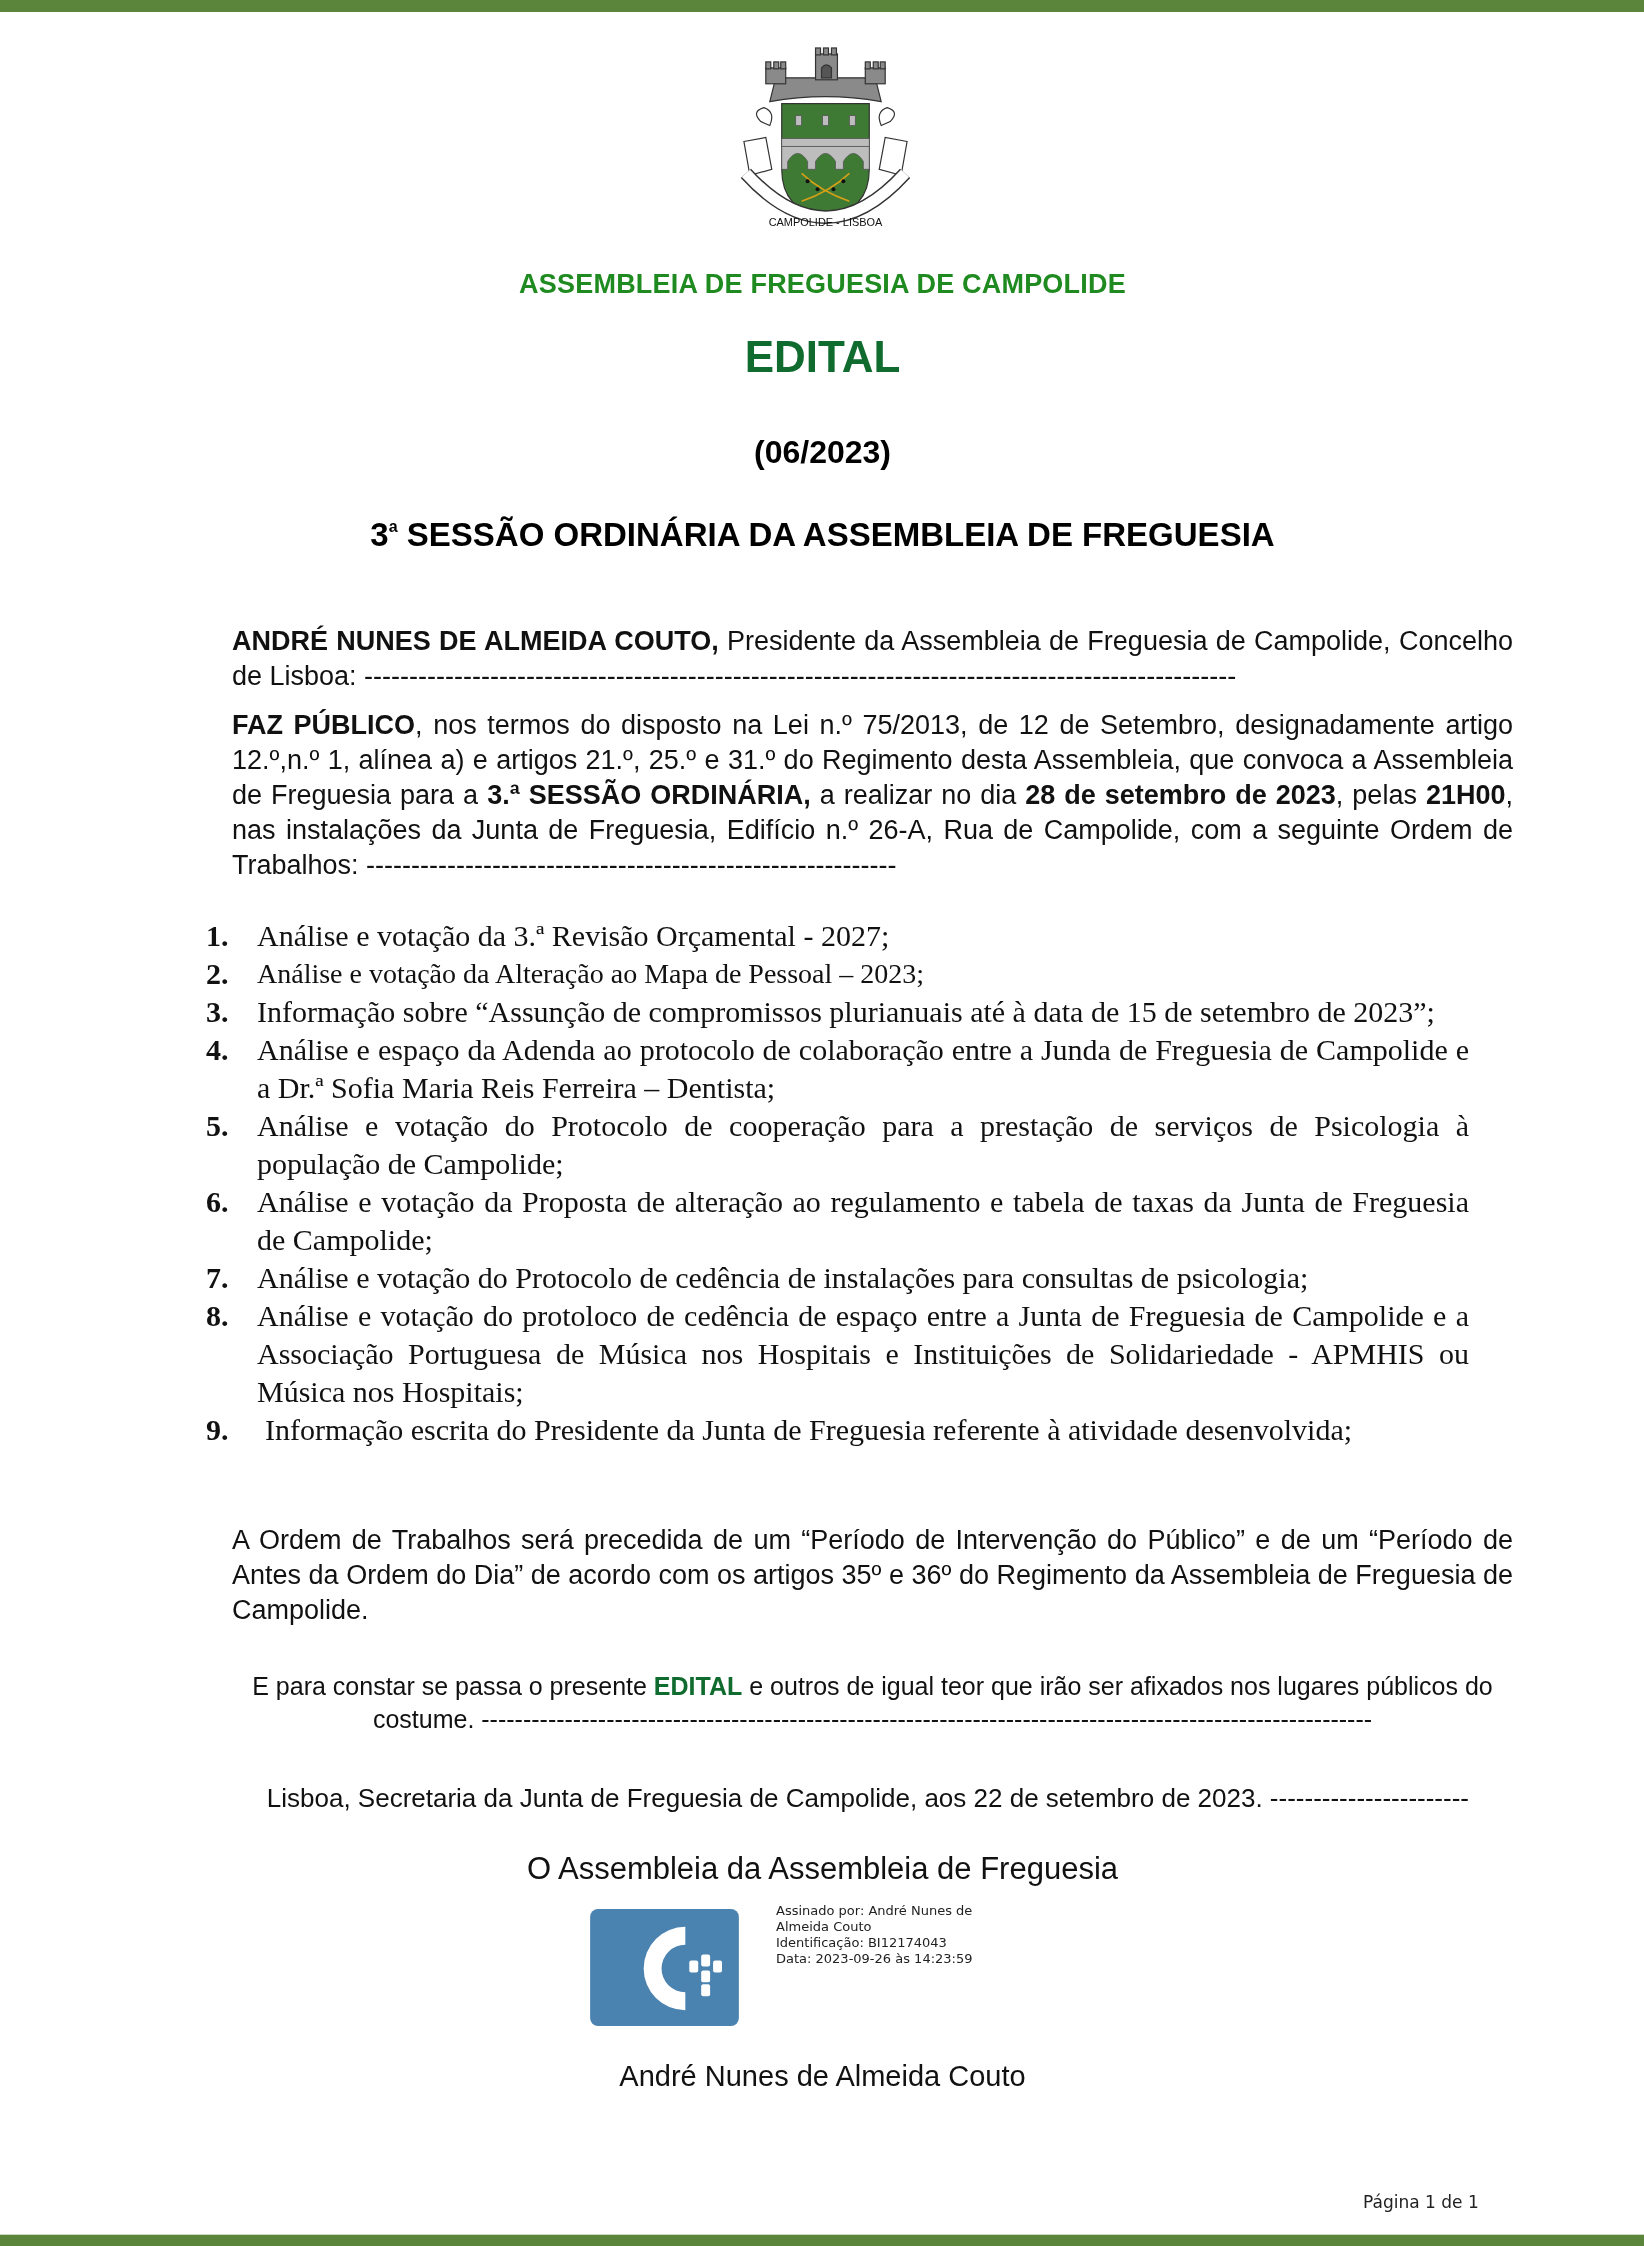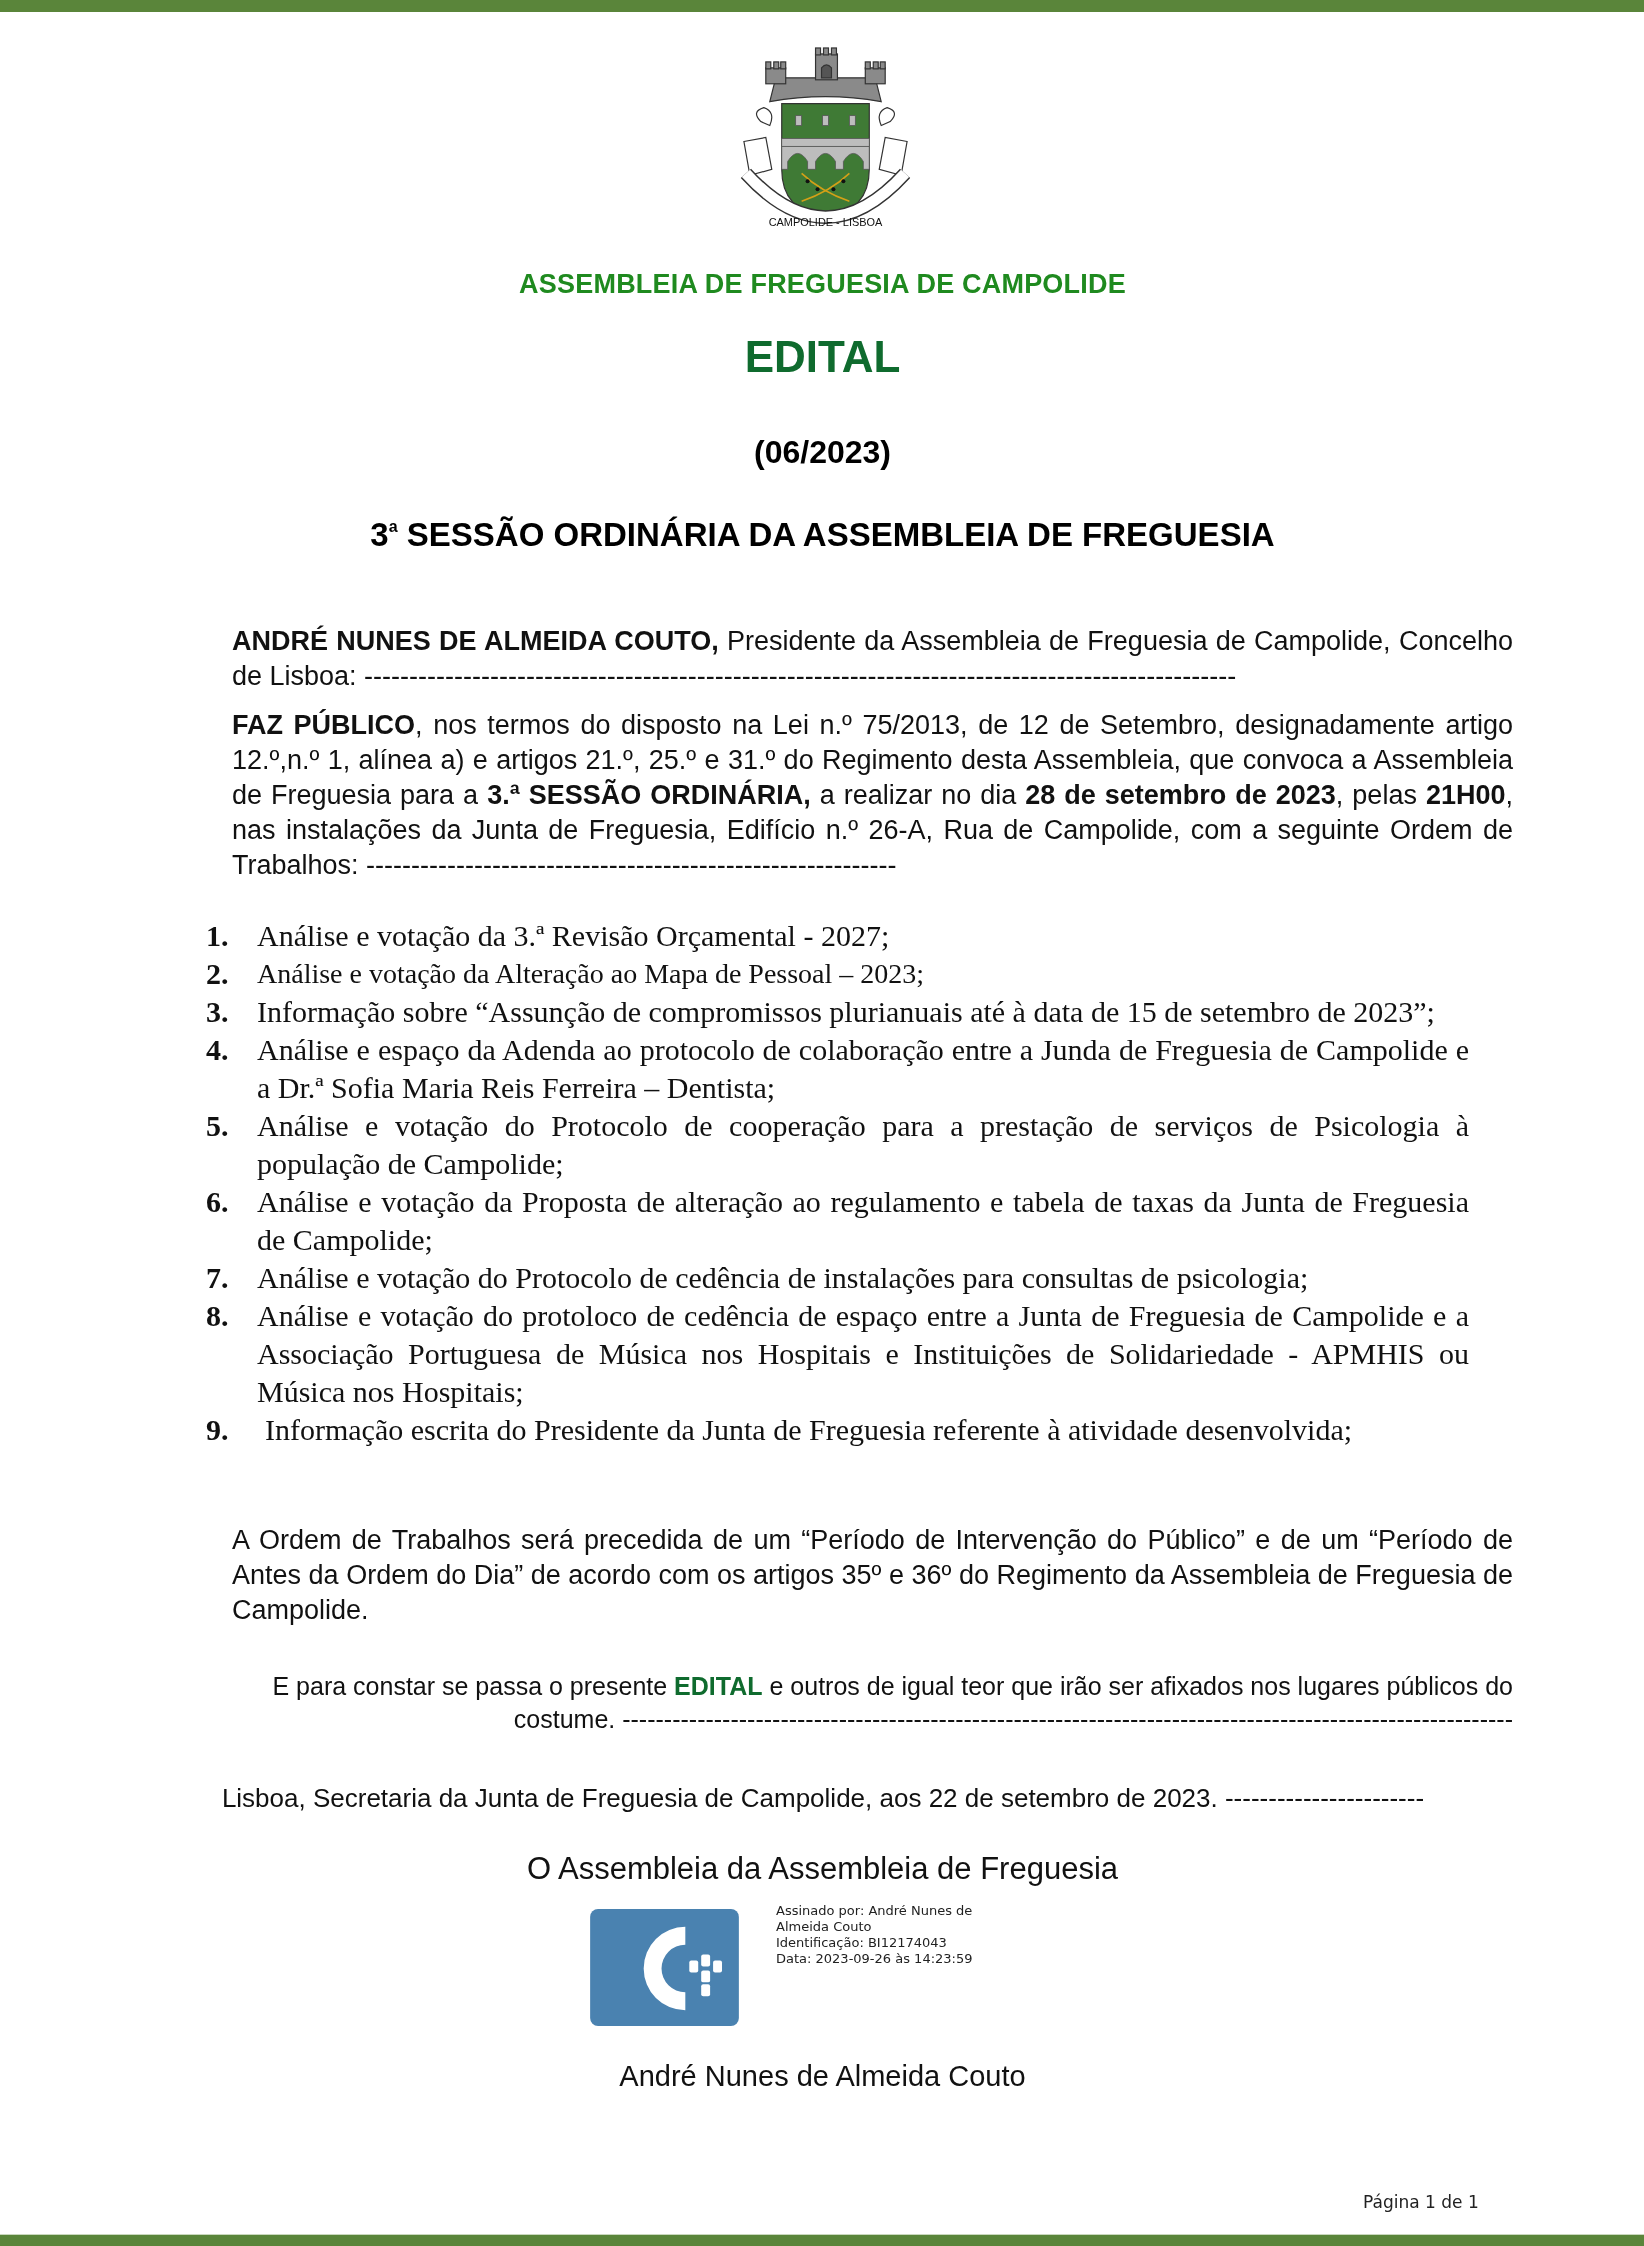--- a/index.html
+++ b/index.html
@@ -24,21 +24,21 @@
   .p2 { top: 708px; }
   .p3 { top: 1523px; }
   .p4 { top: 1670px; font-size: 25px; line-height: 33px; }
   .body-block b { font-weight: bold; }
   .green-b { color: #0f6b2e; font-weight: bold; }
 
   .agenda { position: absolute; left: 188px; top: 917px; width: 1281px; font-size: 30px; line-height: 38px; color: #111; margin: 0; padding: 0; list-style: none; }
   .agenda li { position: relative; padding-left: 69px; text-align: justify; }
   .agenda li .num { position: absolute; left: 18px; top: 0; font-weight: bold; }
 
-  .closing-line { position: absolute; left: 177px; top: 1783px; width: 1292px; font-size: 26px; text-align: center; white-space: nowrap; }
+  .closing-line { position: absolute; left: 177px; top: 1783px; width: 1292px; font-size: 26px; text-align: right; white-space: nowrap; }
   .president-label { top: 1851px; font-size: 31px; color: #111; }
 
   .sig-logo { position: absolute; left: 590px; top: 1909px; width: 149px; height: 117px; }
   .sig-text { position: absolute; left: 776px; top: 1903px; font-family: "DejaVu Sans", sans-serif; font-size: 13px; line-height: 16px; color: #222; }
   .sig-text div { white-space: nowrap; }
 
   .signer-name { top: 2060px; font-size: 29px; color: #111; }
 
   .page-number { position: absolute; left: 1363px; top: 2192px; font-family: "DejaVu Sans", sans-serif; font-size: 17px; color: #222; }
 </style>
@@ -115,21 +115,21 @@
   <li><span class="num">4.</span><span>Análise e espaço da Adenda ao protocolo de colaboração entre a Junda de Freguesia de Campolide e a Dr.ª Sofia Maria Reis Ferreira – Dentista;</span></li>
   <li><span class="num">5.</span><span>Análise e votação do Protocolo de cooperação para a prestação de serviços de Psicologia à população de Campolide;</span></li>
   <li><span class="num">6.</span><span>Análise e votação da Proposta de alteração ao regulamento e tabela de taxas da Junta de Freguesia de Campolide;</span></li>
   <li><span class="num">7.</span><span>Análise e votação do Protocolo de cedência de instalações para consultas de psicologia;</span></li>
   <li><span class="num">8.</span><span>Análise e votação do protoloco de cedência de espaço entre a Junta de Freguesia de Campolide e a Associação Portuguesa de Música nos Hospitais e Instituições de Solidariedade - APMHIS ou Música nos Hospitais;</span></li>
   <li style="padding-left:77px;"><span class="num">9.</span><span> Informação escrita do Presidente da Junta de Freguesia referente à atividade desenvolvida;</span></li>
 </ol>
 
 <div class="body-block sans p3">A Ordem de Trabalhos será precedida de um “Período de Intervenção do Público” e de um “Período de Antes da Ordem do Dia” de acordo com os artigos 35º e 36º do Regimento da Assembleia de Freguesia de Campolide.</div>
 
-<div class="body-block sans p4" style="text-align:right;"><span>E para constar se passa o presente </span><span class="green-b">EDITAL</span><span> e outros de igual teor que irão ser afixados nos lugares públicos do costume. -----------------------------------------------------------------------------------------------------------</span></div>
+<div class="body-block sans p4" style="text-align:center;"><span>E para constar se passa o presente </span><span class="green-b">EDITAL</span><span> e outros de igual teor que irão ser afixados nos lugares públicos do costume. -----------------------------------------------------------------------------------------------------------</span></div>
 
 <div class="closing-line sans">Lisboa, Secretaria da Junta de Freguesia de Campolide, aos 22 de setembro de 2023. -----------------------</div>
 
 <div class="center-line president-label sans">O Assembleia da Assembleia de Freguesia</div>
 
 <svg class="sig-logo" viewBox="0 0 150 118">
   <rect x="0" y="0" width="150" height="118" rx="8" fill="#4a82b0"></rect>
   <path d="M96 18 A42 42 0 1 0 96 102 L96 84 A24 24 0 1 1 96 36 Z" fill="#fff"></path>
   <rect x="100" y="52" width="9" height="12" rx="2" fill="#fff"></rect>
   <rect x="112" y="46" width="9" height="12" rx="2" fill="#fff"></rect>

